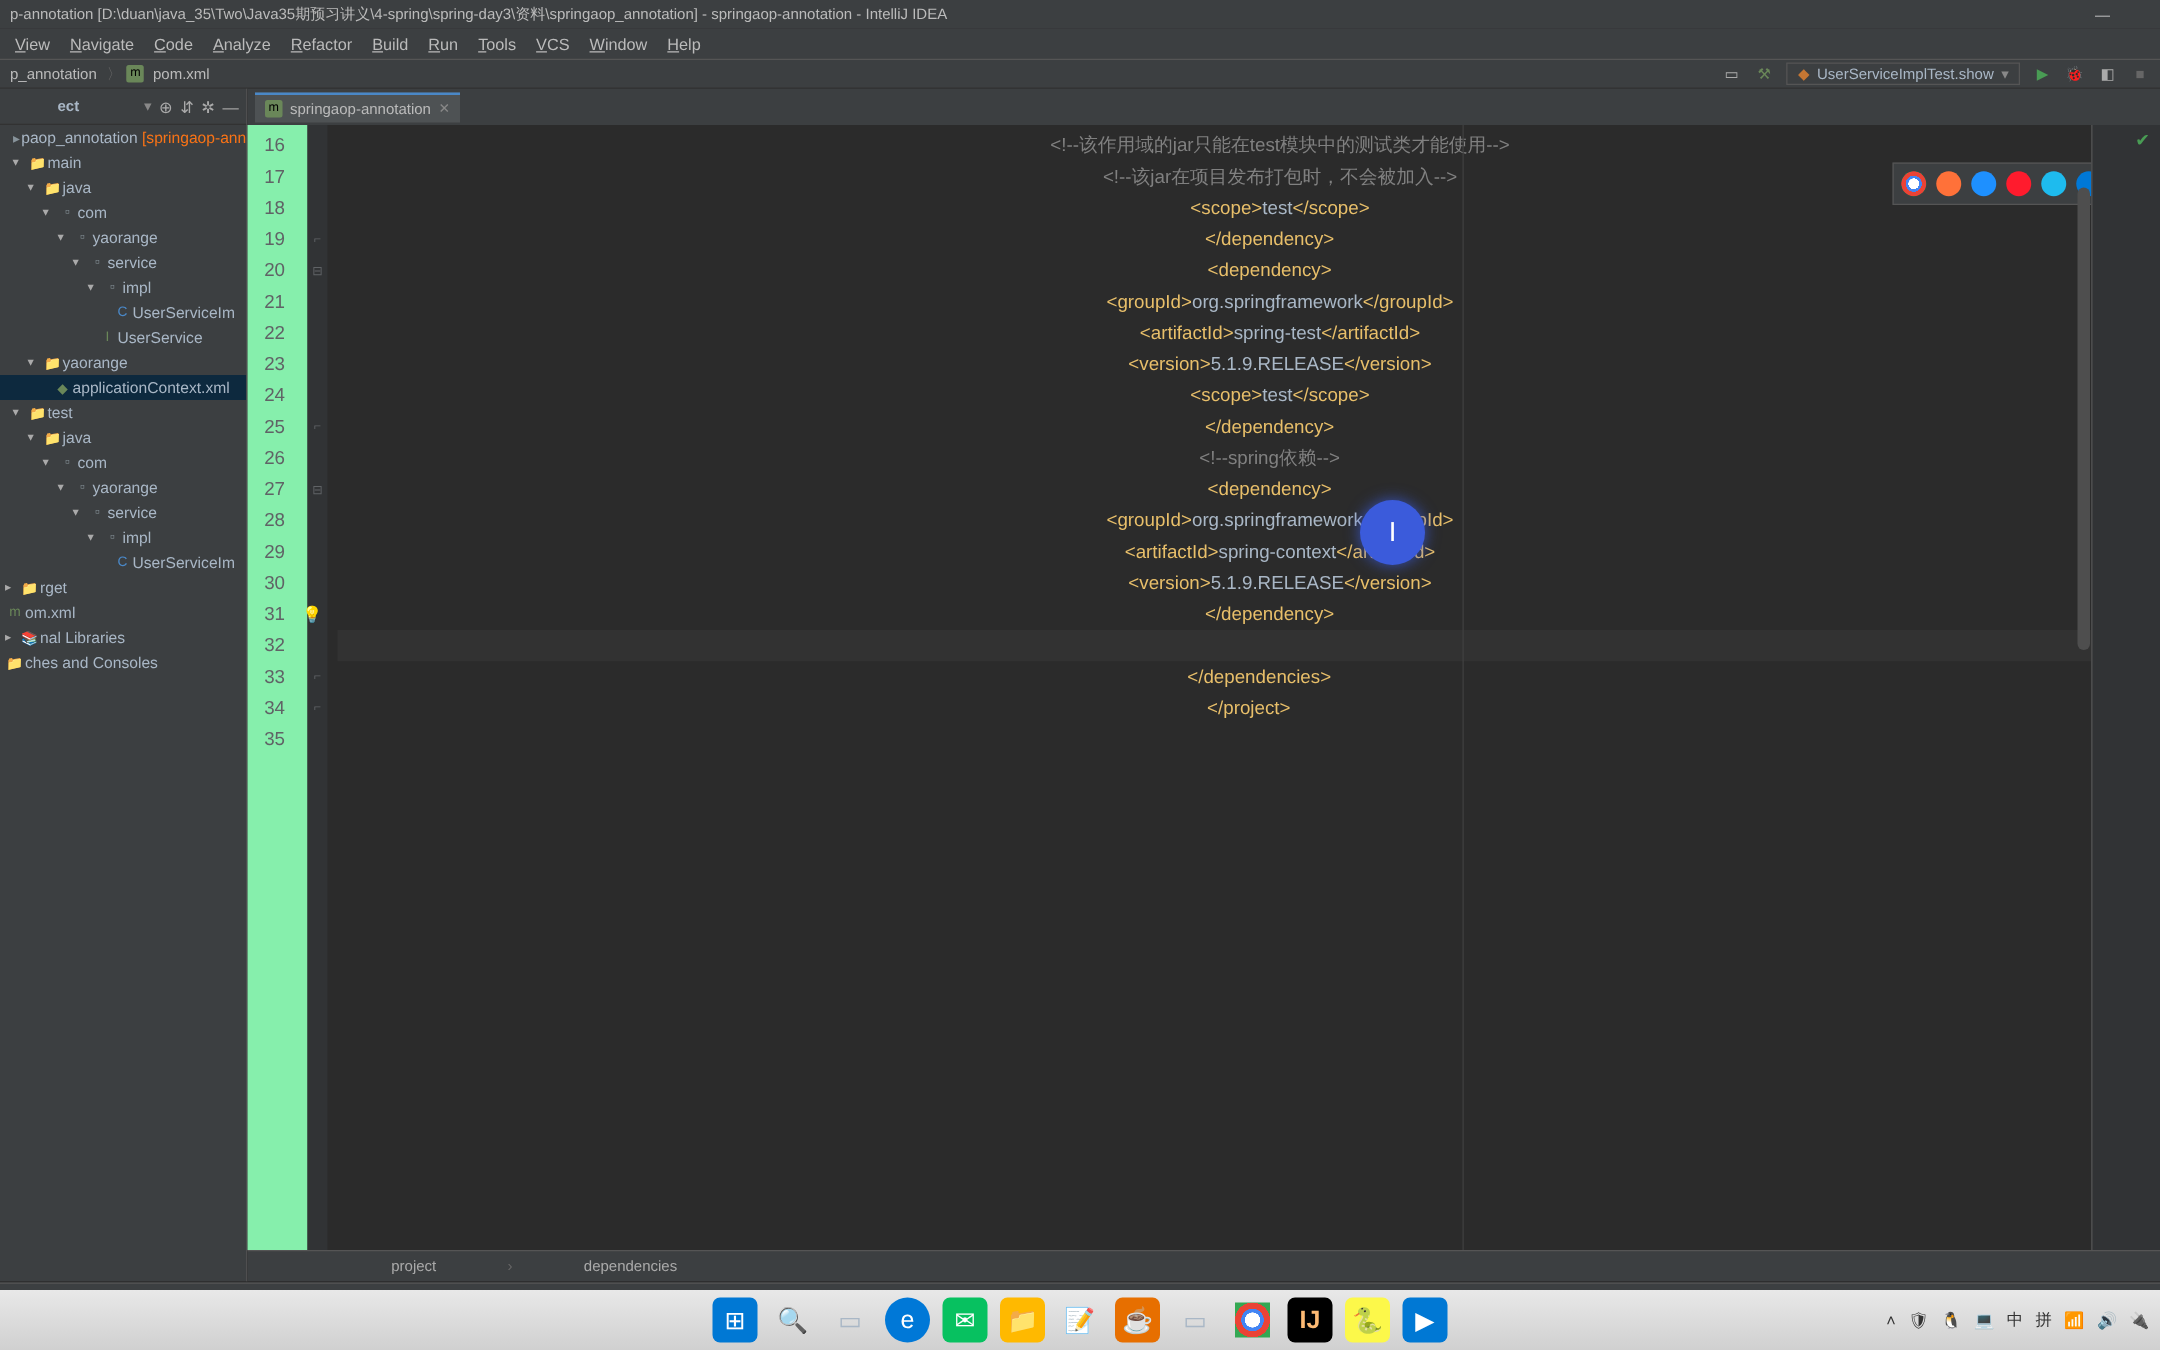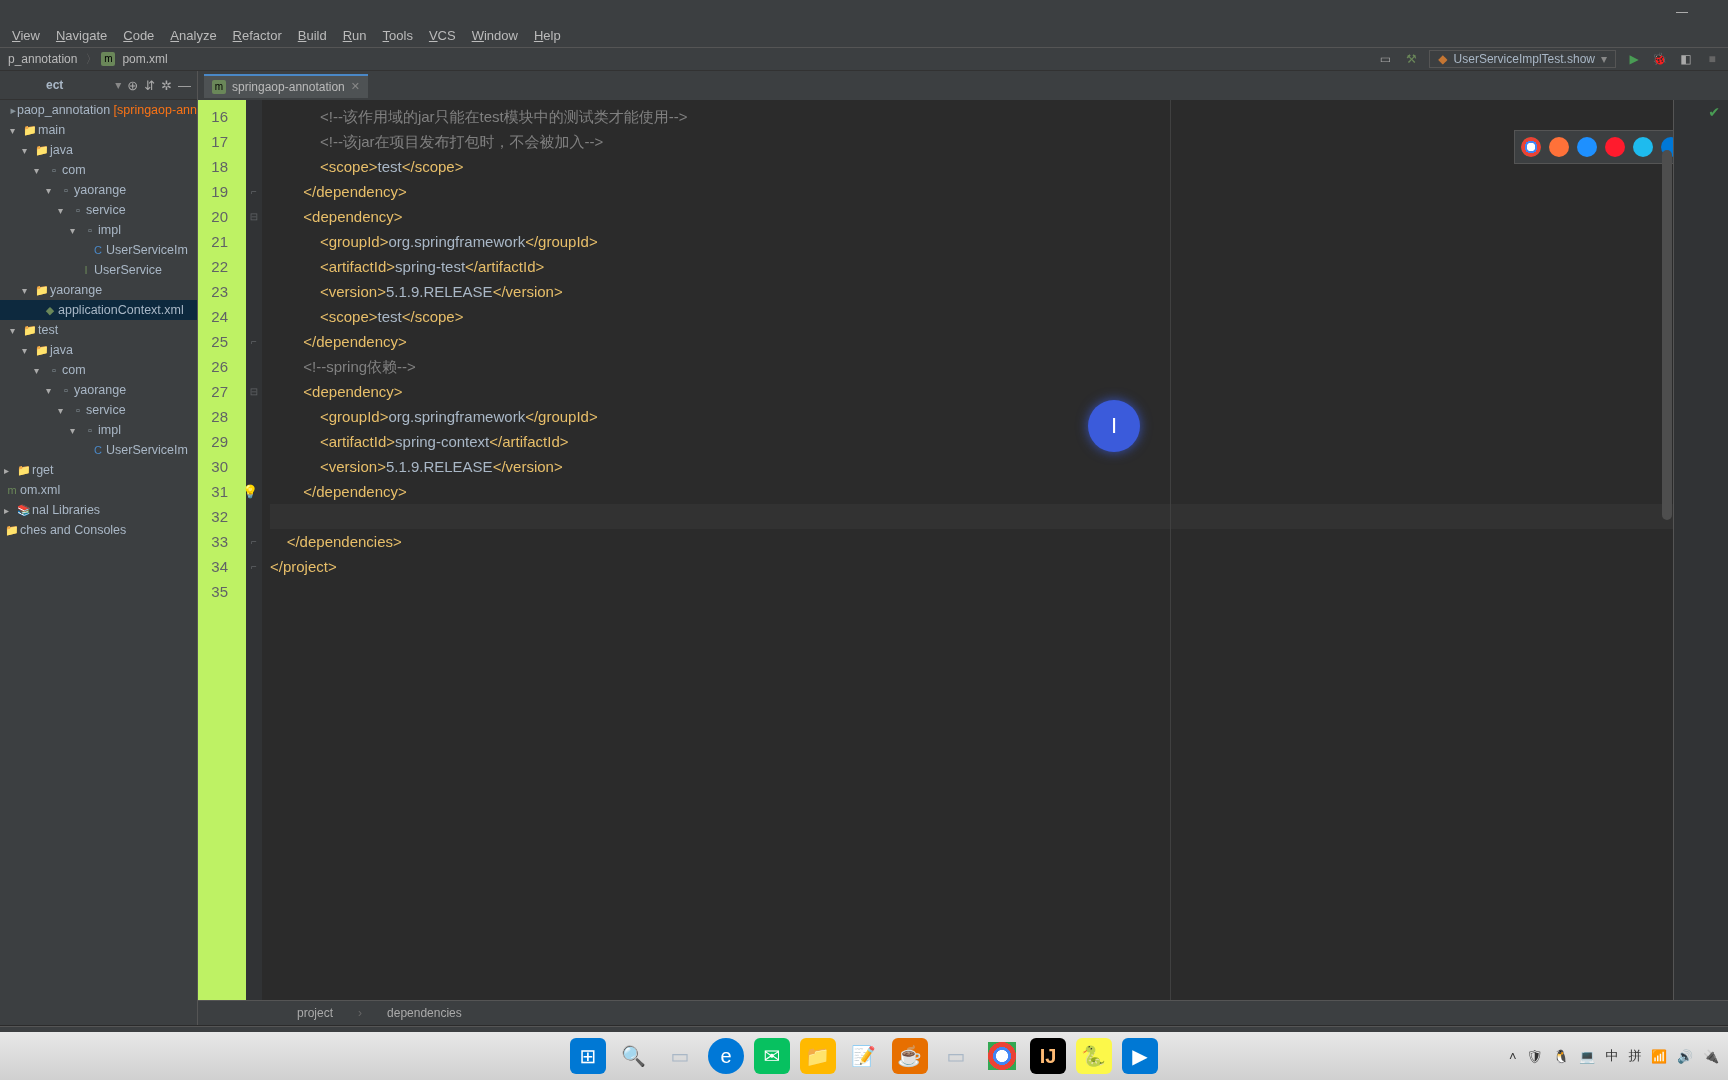--- a/index.html
+++ b/index.html
@@ -37,25 +37,25 @@
 .orange-folder { color:#c49759; }
 
 .editor { flex:1; display:flex; flex-direction:column; position:relative; background:#2b2b2b; }
 .tab-bar { height:29px; background:#3c3f41; display:flex; align-items:center; padding-left:6px; }
 .tab { background:#515658; padding:4px 8px; display:flex; align-items:center; gap:6px; font-size:12px; color:#bbb; border-top:2px solid transparent; }
 .tab.active { background:#4e5254; border-top-color:#4a88c7; }
 .tab .m-icon { background:#6a8759; width:14px; height:14px; border-radius:2px; font-size:10px; color:#000; text-align:center; line-height:14px; }
 .tab .close { color:#888; font-size:11px; }
 
 .code-pane { flex:1; display:flex; position:relative; font-family: "JetBrains Mono","Consolas",monospace; font-size:15px; }
-.gutter { width:48px; background:#bef264; text-align:right; color:#606366; padding-right:18px; padding-top:4px; line-height:25px; }
+.gutter { width:48px; background:#86efac; text-align:right; color:#606366; padding-right:18px; padding-top:4px; line-height:25px; }
 .gutter div { height:25px; }
 .fold-col { width:16px; background:#313335; padding-top:4px; }
 .fold-col div { height:25px; display:flex; align-items:center; justify-content:center; color:#606366; font-size:10px; }
-.code { flex:1; padding-top:4px; padding-left:8px; line-height:25px; position:relative; white-space:pre; }
+.code { flex:1; padding-top:4px; padding-left:8px; line-height:25px; position:relative; white-space:pre;text-align:center; }
 .code .line { height:25px; }
 .code .line.hl { background:#323232; }
 .tag { color:#e8bf6a; }
 .txt { color:#a9b7c6; }
 .cmt { color:#808080; }
 .bulb { position:absolute; left:-20px; color:#f0a732; font-size:13px; }
 
 .browsers { position:absolute; top:30px; right:40px; background:#3c3f41; border:1px solid #555; padding:6px; display:flex; gap:8px; }
 .browsers .bicon { width:20px; height:20px; border-radius:50%; }
 .chrome{background:radial-gradient(circle,#fff 30%,#4285f4 31% 45%,#ea4335 46% 70%,#34a853 71%);}
@@ -64,21 +64,21 @@
 .opera{background:#ff1b2d;}
 .ie{background:#1ebbee;}
 .edge{background:#0078d7;}
 
 .minimap { position:absolute; top:0; right:0; width:55px; height:100%; background:#313335; border-left:1px solid #555; }
 .checkmark { position:absolute; top:4px; right:8px; color:#499c54; font-size:14px; }
 
 .margin-line { position:absolute; top:0; bottom:0; left:972px; border-left:1px solid #404040; }
 
 .breadcrumb-bar { height:25px; background:#3c3f41; display:flex; align-items:center; font-size:12px; padding-left:80px; color:#aaa; border-top:1px solid #555; }
-.breadcrumb-bar span { margin:0 6px;padding-left:13px; }
+.breadcrumb-bar span { margin:0 22px;padding-left:13px; }
 .breadcrumb-bar .sep { color:#666; }
 
 .bottom-tabs { height:24px; background:#3c3f41; display:flex; align-items:center; padding-left:14px; font-size:12px; color:#bbb; gap:18px; border-top:1px solid #555; }
 .bottom-tabs .btab { padding:2px 10px; }
 .bottom-tabs .btab.active { background:#515658; }
 
 .statusbar1 { position:absolute; bottom:30px; left:0; right:0; height:24px; background:#3c3f41; border-top:1px solid #555; display:flex; align-items:center; font-size:12px; padding:0 8px; color:#aaa; gap:20px; }
 .statusbar1 .right { margin-left:auto; display:flex; gap:14px; }
 .statusbar2 { position:absolute; bottom:0; left:0; right:0; height:30px; background:#3c3f41; display:flex; align-items:center; font-size:12px; padding:0 8px; color:#aaa; border-top:1px solid #2d2d2d; }
 
@@ -87,20 +87,21 @@
 .taskbar { position:absolute; bottom:0; left:0; right:0; height:48px; background:linear-gradient(#e8e8e8,#d0d0d0); display:flex; align-items:center; justify-content:center; gap:10px; z-index:100; }
 .taskbar .ticon { width:36px; height:36px; border-radius:6px; display:flex; align-items:center; justify-content:center; font-size:20px; }
 .taskbar .tray { position:absolute; right:8px; display:flex; gap:10px; align-items:center; font-size:13px; color:#333; }
 
 .editor-scroll { position:absolute; right:56px; top:50px; width:10px; height:370px; background:#4e4e4e; border-radius:5px; }
 </style>
 </head>
 <body>
 
 <div class="titlebar">
+  <span>p-annotation [D:\duan\java_35\Two\Java35期预习讲义\4-spring\spring-day3\资料\springaop_annotation] - springaop-annotation - IntelliJ IDEA</span>
   <span class="win-min">—</span>
 </div>
 
 <div class="menubar">
     <span class="menu-item"><u>V</u>iew</span>
     <span class="menu-item"><u>N</u>avigate</span>
     <span class="menu-item"><u>C</u>ode</span>
     <span class="menu-item"><u>A</u>nalyze</span>
     <span class="menu-item"><u>R</u>efactor</span>
     <span class="menu-item"><u>B</u>uild</span>

